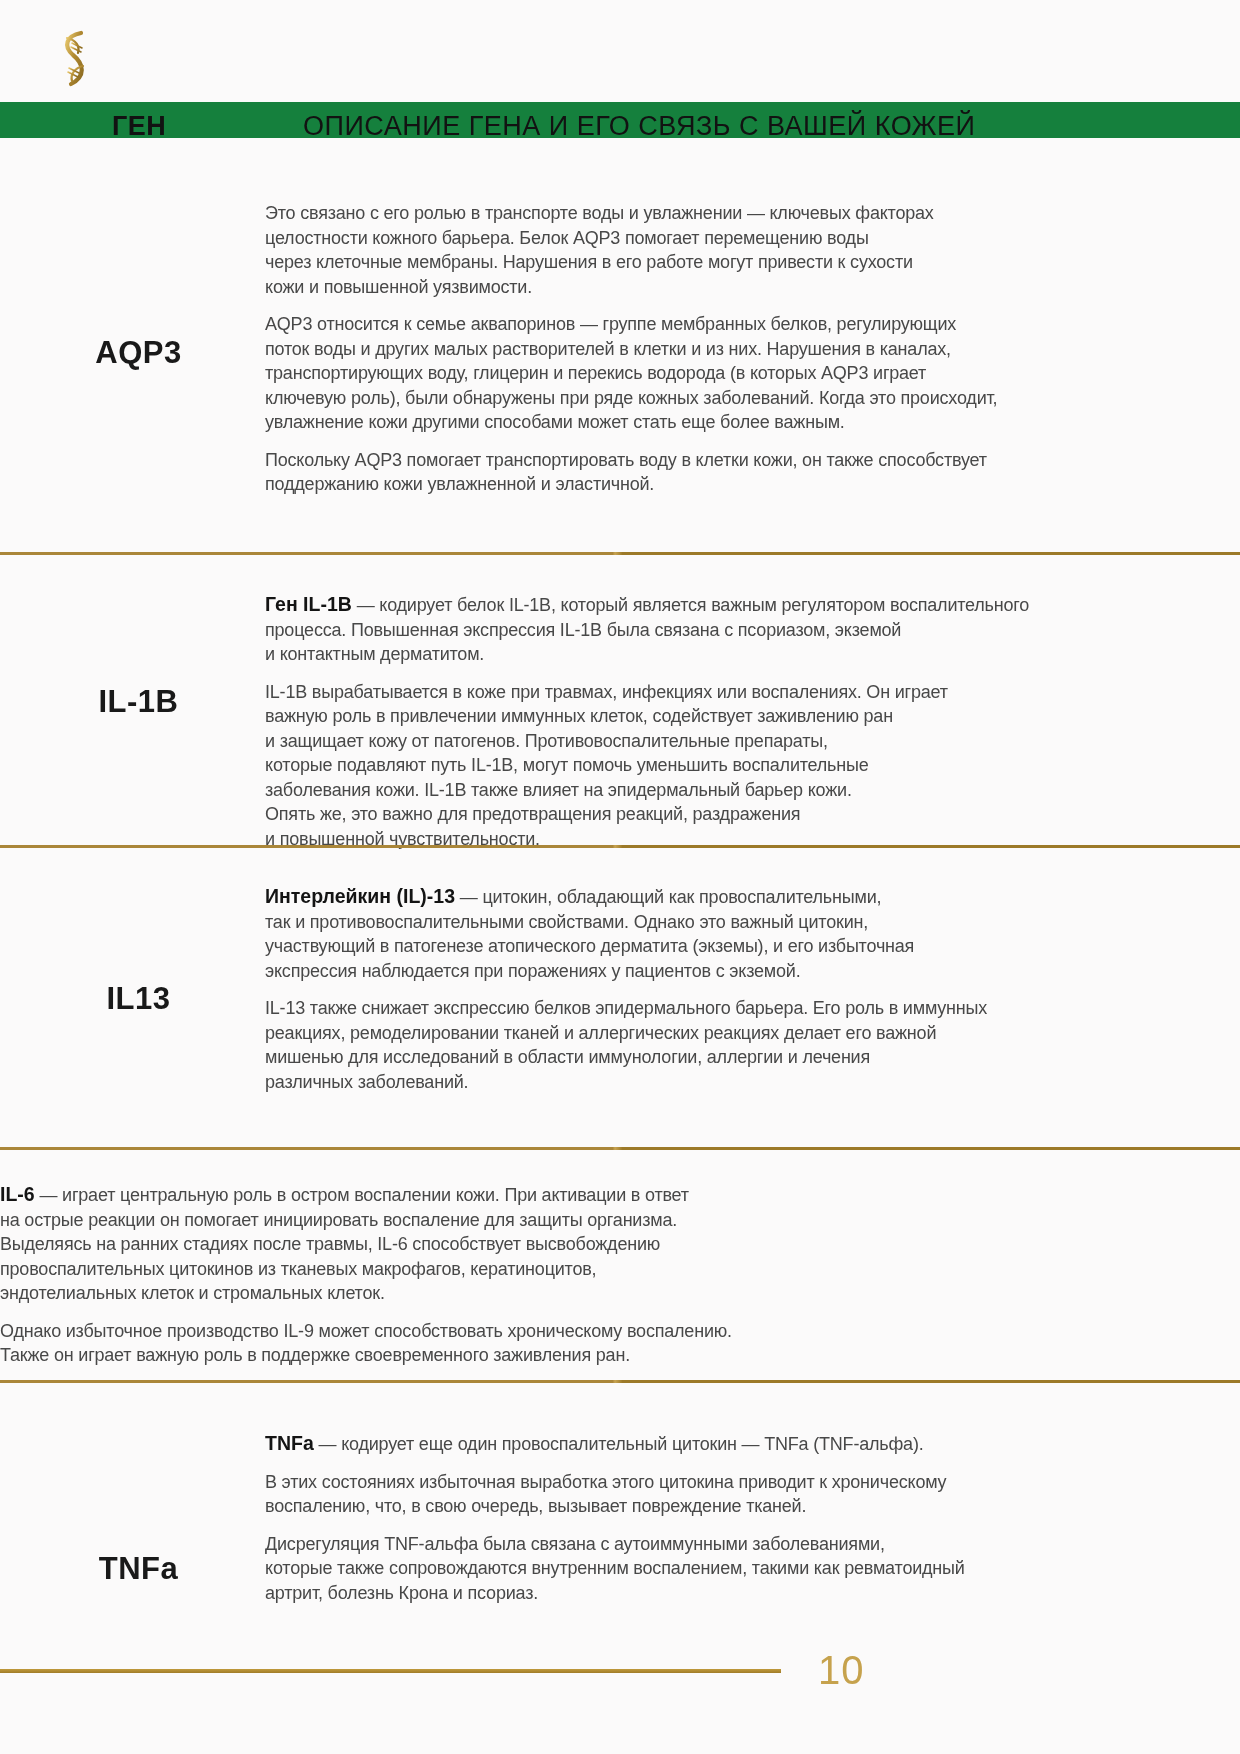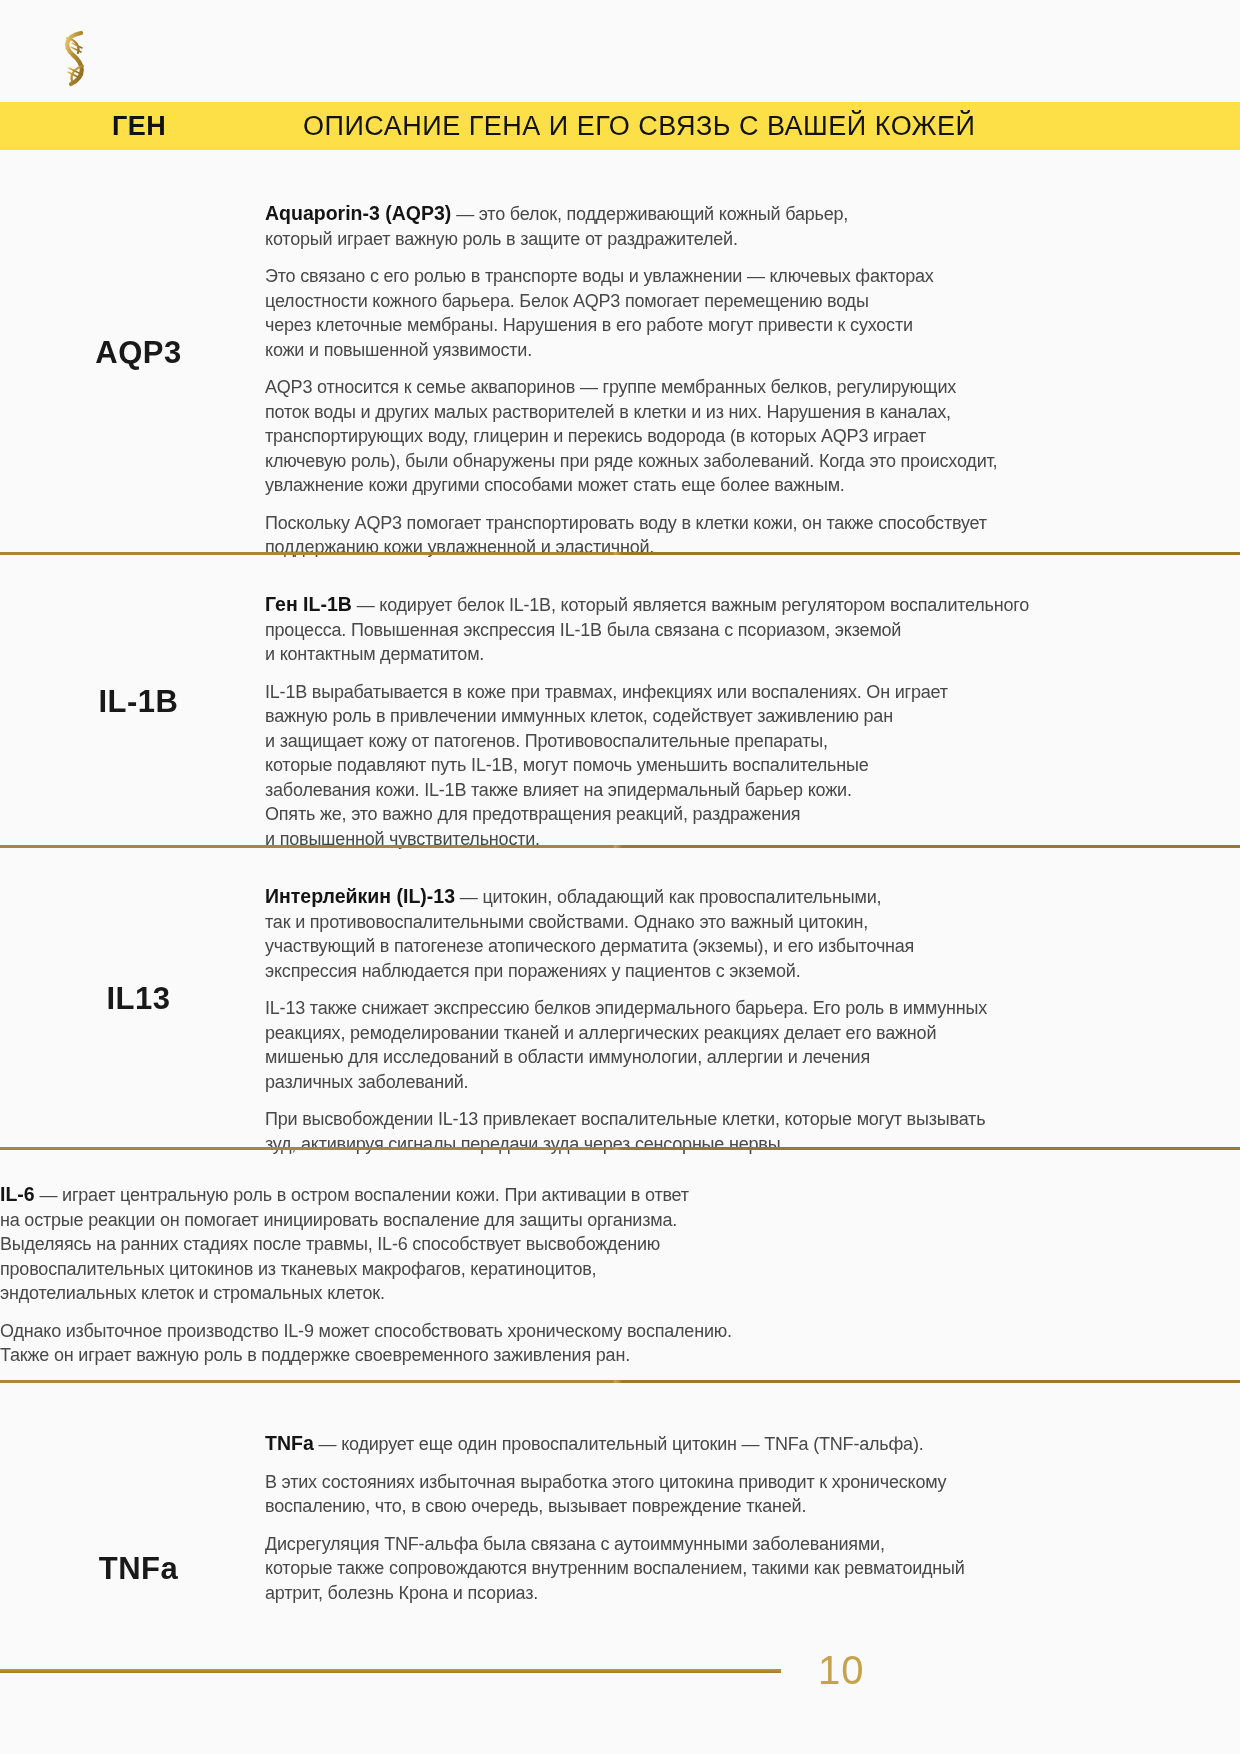--- a/index.html
+++ b/index.html
@@ -9,22 +9,22 @@
     font-family:"Liberation Sans", sans-serif;
     position:relative;
     overflow:hidden;
   }
 
   
   .logo { position:absolute; top:30px; left:54px; width:42px; height:58px; }
 
   
   .header-band {
-    position:absolute; top:102px; left:0; width:1240px; height:48px;
-    background:#fde047;
+    position:absolute; top:102px; left:0; width:1240px; height:36px;
+    background:#15803d;
   }
   .header-gene {
     position:absolute; left:112px; top:0; height:48px;
     display:flex; align-items:center;
     font-size:27px; font-weight:bold; color:#121212; letter-spacing:0.5px;
   }
   .header-desc {
     position:absolute; left:303px; top:0; height:48px;
     display:flex; align-items:center;
     font-size:27px; font-weight:normal; color:#121212; letter-spacing:0.5px;
@@ -100,22 +100,20 @@
   <div class="header-gene">ГЕН</div>
   <div class="header-desc">ОПИСАНИЕ ГЕНА И ЕГО СВЯЗЬ С ВАШЕЙ КОЖЕЙ</div>
 </div>
 
 <div class="rows" id="rows">
   <section class="row s0">
     <div class="gene-col">
       <span class="gene-label">AQP3</span>
     </div>
     <div class="desc-col">
-        <p class="para"><span class="lead">Aquaporin-3 (AQP3)</span> — это белок, поддерживающий кожный барьер,
-который играет важную роль в защите от раздражителей.</p>
         <p class="para">Это связано с его ролью в транспорте воды и увлажнении — ключевых факторах
 целостности кожного барьера. Белок AQP3 помогает перемещению воды
 через клеточные мембраны. Нарушения в его работе могут привести к сухости
 кожи и повышенной уязвимости.</p>
         <p class="para">AQP3 относится к семье аквапоринов — группе мембранных белков, регулирующих
 поток воды и других малых растворителей в клетки и из них. Нарушения в каналах,
 транспортирующих воду, глицерин и перекись водорода (в которых AQP3 играет
 ключевую роль), были обнаружены при ряде кожных заболеваний. Когда это происходит,
 увлажнение кожи другими способами может стать еще более важным.</p>
         <p class="para">Поскольку AQP3 помогает транспортировать воду в клетки кожи, он также способствует
@@ -149,22 +147,20 @@
     </div>
     <div class="desc-col">
         <p class="para"><span class="lead">Интерлейкин (IL)-13</span> — цитокин, обладающий как провоспалительными,
 так и противовоспалительными свойствами. Однако это важный цитокин,
 участвующий в патогенезе атопического дерматита (экземы), и его избыточная
 экспрессия наблюдается при поражениях у пациентов с экземой.</p>
         <p class="para">IL-13 также снижает экспрессию белков эпидермального барьера. Его роль в иммунных
 реакциях, ремоделировании тканей и аллергических реакциях делает его важной
 мишенью для исследований в области иммунологии, аллергии и лечения
 различных заболеваний.</p>
-        <p class="para">При высвобождении IL-13 привлекает воспалительные клетки, которые могут вызывать
-зуд, активируя сигналы передачи зуда через сенсорные нервы.</p>
       </div>
     <div class="divider"></div>
   </section>
 
   <section class="row s3">
     <div class="desc-col">
         <p class="para"><span class="lead">IL-6</span> — играет центральную роль в остром воспалении кожи. При активации в ответ
 на острые реакции он помогает инициировать воспаление для защиты организма.
 Выделяясь на ранних стадиях после травмы, IL-6 способствует высвобождению
 провоспалительных цитокинов из тканевых макрофагов, кератиноцитов,

